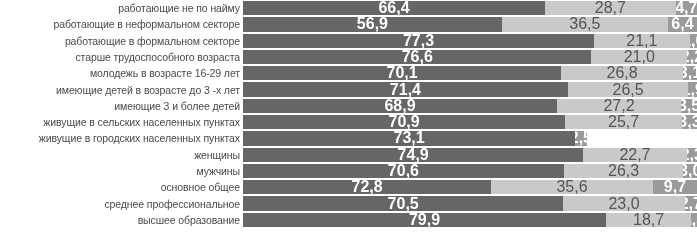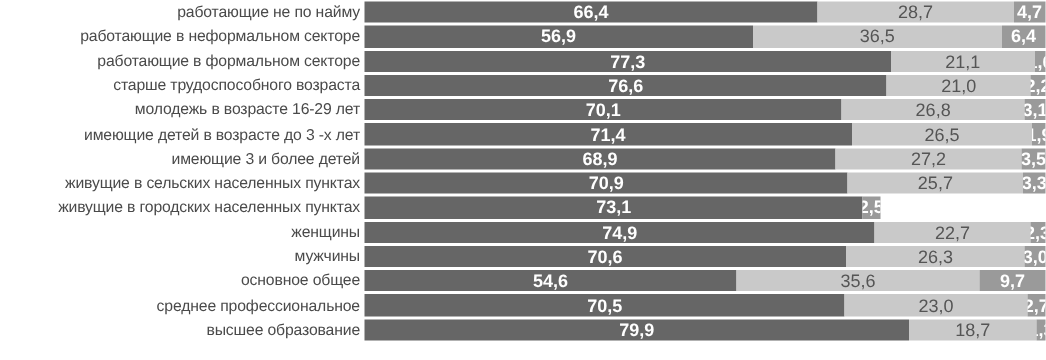--- a/index.html
+++ b/index.html
@@ -45,21 +45,21 @@
     display: flex;
     align-items: stretch;
     position: relative;
     box-sizing: border-box;
     padding: 1px 0 1px 0;
   }
   .seg {
     display: flex;
     align-items: center;
     justify-content: center;
-    font-size: 12px;
+    font-size: 16px;
     box-sizing: border-box;
     overflow: hidden;
     white-space: nowrap;
   }
   .seg-1 {
     background: #666666;
     color: #ffffff;
     font-weight: bold;
   }
   .seg-2 {
@@ -159,21 +159,21 @@
       <div class="label-cell">мужчины</div>
       <div class="bars-cell">
         <div class="seg seg-1" style="flex: 0 0 70.6707%;">70,6</div>
         <div class="seg seg-2" style="flex: 0 0 26.3263%;">26,3</div>
         <div class="seg seg-3" style="flex: 0 0 3.003%;">3,0</div>
       </div>
     </div>
     <div class="row">
       <div class="label-cell">основное общее</div>
       <div class="bars-cell">
-        <div class="seg seg-1" style="flex: 0 0 54.6547%;">54,6</div>
+        <div class="seg seg-1" style="flex: 0 0 54.6547%;">72,8</div>
         <div class="seg seg-2" style="flex: 0 0 35.6356%;">35,6</div>
         <div class="seg seg-3" style="flex: 0 0 9.70971%;">9,7</div>
       </div>
     </div>
     <div class="row">
       <div class="label-cell">среднее профессиональное</div>
       <div class="bars-cell">
         <div class="seg seg-1" style="flex: 0 0 70.5706%;">70,5</div>
         <div class="seg seg-2" style="flex: 0 0 26.7267%;">23,0</div>
         <div class="seg seg-3" style="flex: 0 0 2.7027%; text-align: center;">2,7</div>

